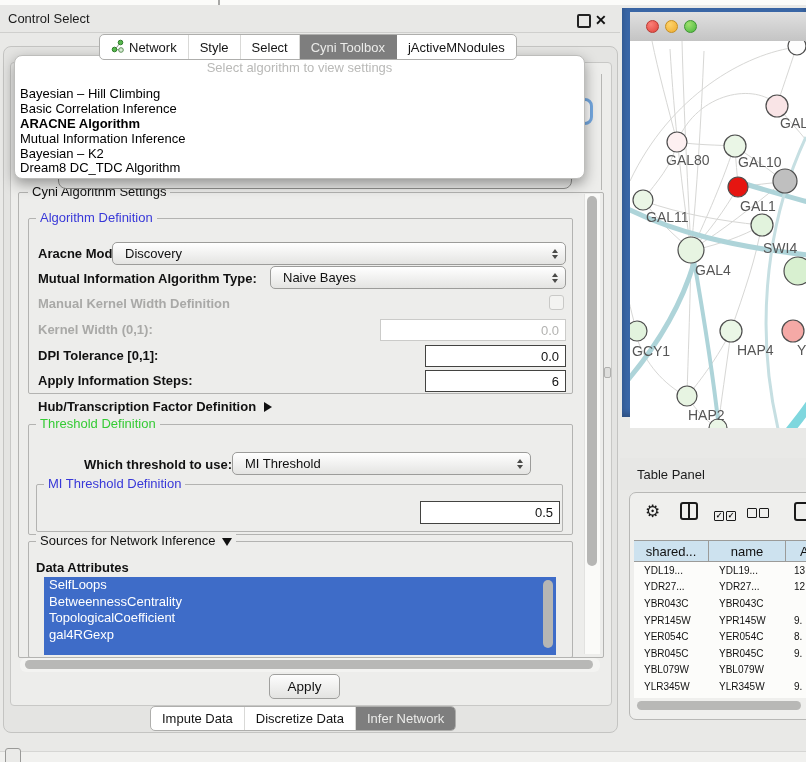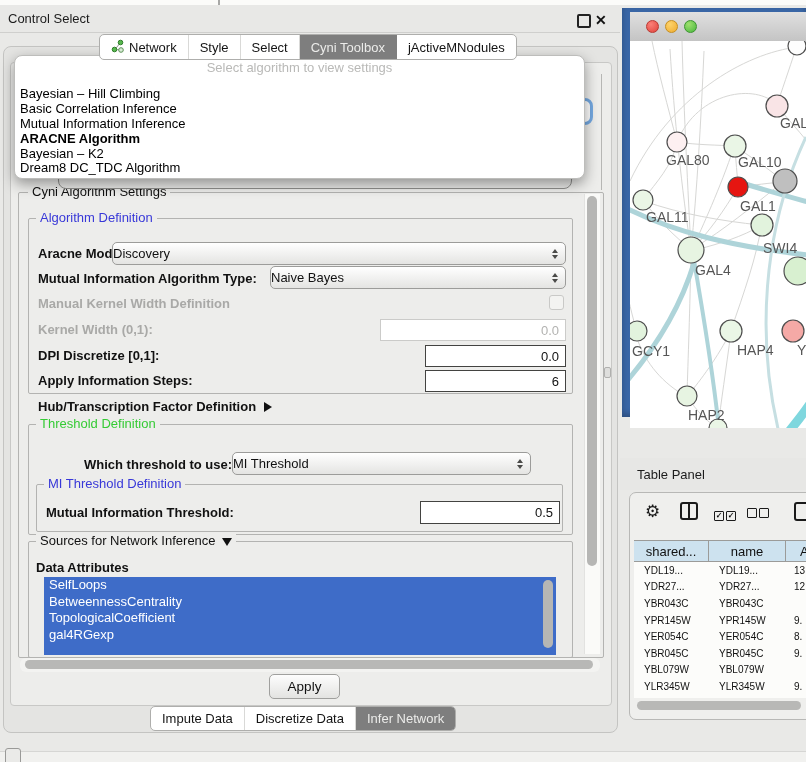--- a/index.html
+++ b/index.html
@@ -33,21 +33,21 @@
   .grp{position:absolute;border:1px solid #b3b3b1;border-radius:2px;}
   .grp-title{position:absolute;background:#ededeb;padding:0 4px;font-size:13px;line-height:14px;white-space:nowrap;}
   .blue{color:#3838d8;} .green{color:#35cb35;}
   .lbl{position:absolute;font-size:13px;font-weight:bold;white-space:nowrap;}
   .lbl.dis{color:#a9a9a7;}
   .fld{position:absolute;background:#fff;display:flex;align-items:center;justify-content:flex-end;
        padding-right:6px;font-size:13px;box-sizing:border-box;}
   .fld.en{border:1px solid #434341;}
   .fld.dis{border:1px solid #cbcbc9;color:#b3b3b1;}
   .combo{position:absolute;background:linear-gradient(#ffffff,#e4e4e2);border:1px solid #9c9c9a;
-         border-radius:5px;display:flex;align-items:center;padding-left:0;font-size:13px;box-sizing:border-box;}
+         border-radius:5px;display:flex;align-items:center;padding-left:12px;font-size:13px;box-sizing:border-box;}
   .stp{position:absolute;right:7px;top:50%;transform:translateY(-50%);display:flex;flex-direction:column;gap:2px;}
   .tri-u{width:0;height:0;border-left:3.5px solid transparent;border-right:3.5px solid transparent;border-bottom:4.5px solid #4a4a48;}
   .tri-d{width:0;height:0;border-left:3.5px solid transparent;border-right:3.5px solid transparent;border-top:4.5px solid #4a4a48;}
   .chk{position:absolute;width:13px;height:13px;border:1.5px solid #c9c9c7;border-radius:3px;background:#f3f3f1;}
   .tri-right{display:inline-block;width:0;height:0;border-top:5.5px solid transparent;border-bottom:5.5px solid transparent;
              border-left:8px solid #111;margin-left:8px;vertical-align:-1px;}
   .tri-down{display:inline-block;width:0;height:0;border-left:5.5px solid transparent;border-right:5.5px solid transparent;
             border-top:8px solid #111;margin-left:6px;vertical-align:-1px;}
   
   .attr-list{position:absolute;left:44px;top:577px;width:512px;height:78px;background:#fff;overflow:hidden;}
@@ -143,22 +143,22 @@
 
   <div class="frag-vline"></div>
   <div class="frag-blue"></div>
   <div class="frag-combo"></div>
 
   <div class="overlay">
     <div class="ph">Select algorithm to view settings</div>
     <div id="algo-list" style="position:absolute;left:2px;top:31px;width:560px;">
         <div class="algo-item">Bayesian – Hill Climbing</div>
         <div class="algo-item">Basic Correlation Inference</div>
+        <div class="algo-item b">ARACNE Algorithm</div>
         <div class="algo-item">Mutual Information Inference</div>
-        <div class="algo-item b">ARACNE Algorithm</div>
         <div class="algo-item">Bayesian – K2</div>
         <div class="algo-item">Dream8 DC_TDC Algorithm</div>
       </div>
   </div>
 
   <div class="grp" style="left:18px;top:192px;width:584px;height:464px;"></div>
   <div class="grp-title" style="left:28px;top:185px;">Cyni Algorithm Settings</div>
 
   <div class="sbv-track" style="left:584px;top:194px;width:15px;height:460px;"></div>
   <div class="sbv-thumb" style="left:587px;top:196px;width:10px;height:370px;"></div>
@@ -185,21 +185,21 @@
   </div>
 
   <div class="lbl dis" style="left:38px;top:296px;">Manual Kernel Width Definition</div>
   <div class="chk" style="left:549px;top:295px;"></div>
 
   <div class="lbl dis" style="left:38px;top:322px;">Kernel Width (0,1):</div>
   <div class="fld dis" style="left:380px;top:319px;width:186px;height:22px;">
     <span>0.0</span>
   </div>
 
-  <div class="lbl" style="left:38px;top:348px;">DPI Discretize [0,1]:</div>
+  <div class="lbl" style="left:38px;top:348px;">DPI Tolerance [0,1]:</div>
   <div class="fld en" style="left:425px;top:345px;width:141px;height:22px;">
     <span>0.0</span>
   </div>
 
   <div class="lbl" style="left:38px;top:373px;">Apply Information Steps:</div>
   <div class="fld en" style="left:425px;top:370px;width:141px;height:22px;">
     <span>6</span>
   </div>
 
   <div class="lbl" style="left:38px;top:399px;">
@@ -213,21 +213,20 @@
   <div class="combo" style="left:232px;top:452px;width:299px;height:23px;">
     <span>MI Threshold</span>
     <span class="stp">
         <span class="tri-u"></span>
         <span class="tri-d"></span>
       </span>
   </div>
 
   <div class="grp" style="left:36px;top:484px;width:525px;height:46px;"></div>
   <div class="grp-title blue" style="left:44px;top:477px;">MI Threshold Definition</div>
-  <div class="lbl" style="left:46px;top:505px;">Mutual Information Threshold:</div>
   <div class="fld en" style="left:420px;top:501px;width:140px;height:23px;">
     <span>0.5</span>
   </div>
 
   <div class="grp" style="left:28px;top:541px;width:543px;height:115px;"></div>
   <div class="grp-title" style="left:36px;top:534px;">
     <span>Sources for Network Inference</span><span class="tri-down"></span>
   </div>
   <div class="lbl" style="left:36px;top:560px;">Data Attributes</div>
   <div class="attr-list" id="attr-list">

